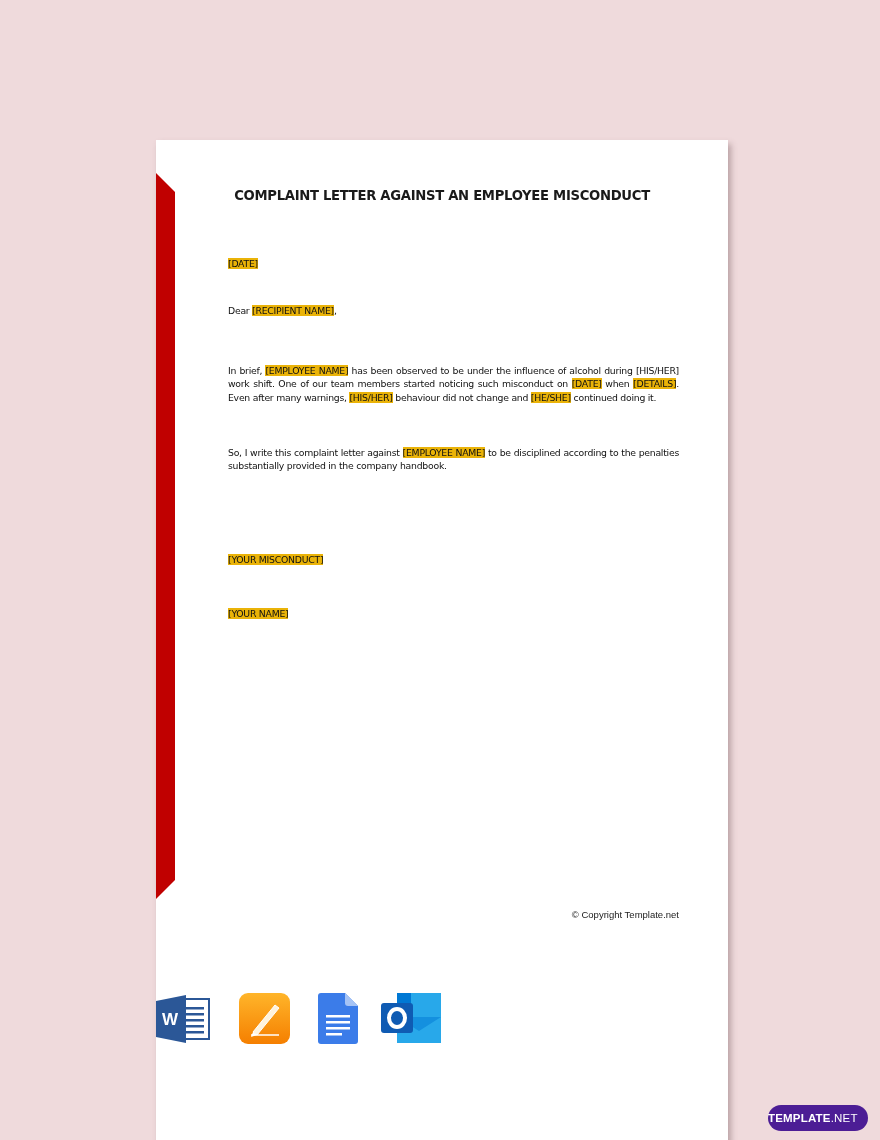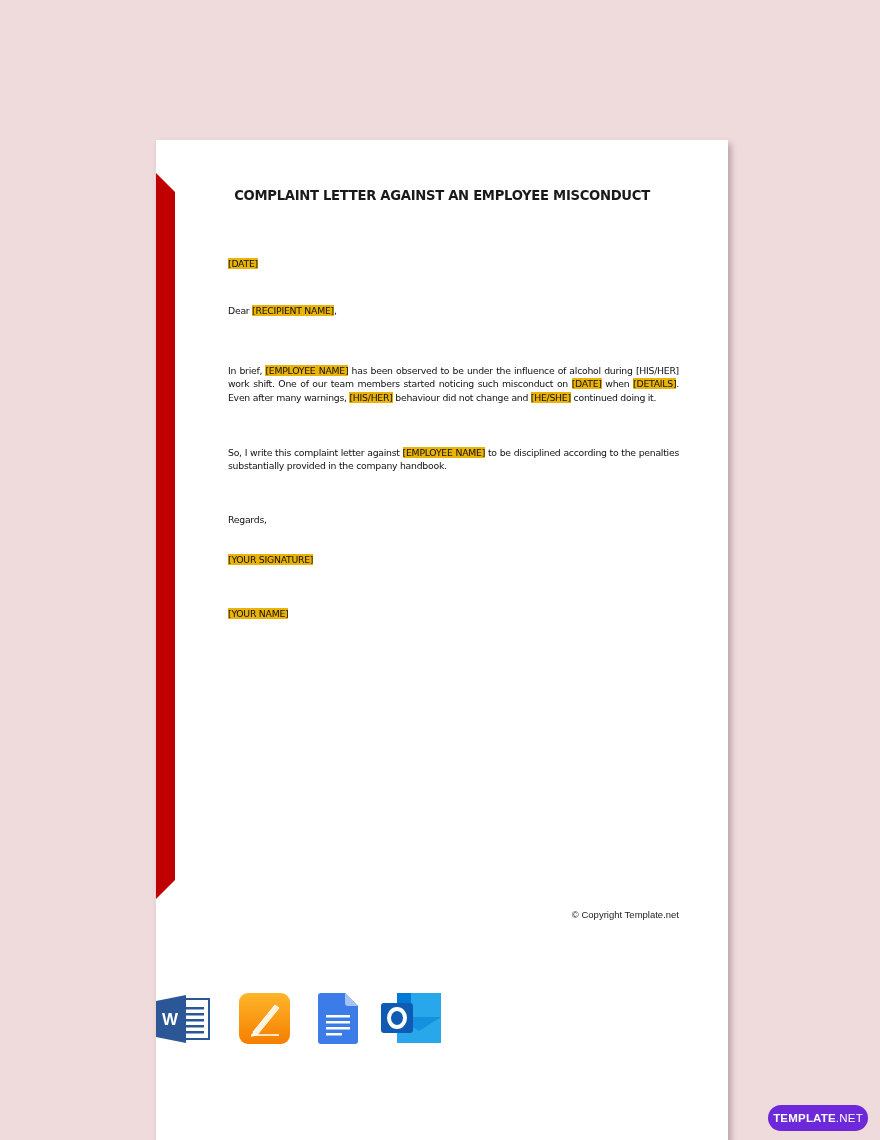--- a/index.html
+++ b/index.html
@@ -6,21 +6,21 @@
   body { width:880px; height:1140px; background:#efdadc; position:relative; overflow:hidden; font-family:"Liberation Sans", sans-serif; }
   .page { position:absolute; left:156px; top:140px; width:572px; height:1016px; background:#ffffff; box-shadow: 3px 4px 6px rgba(120,90,95,0.45); }
   .redbar { position:absolute; left:0; top:33px; width:19px; height:726px; background:#c00000;
     clip-path: polygon(0 0, 100% 19px, 100% 707px, 0 100%); }
   .title { position:absolute; left:0; width:572px; top:48px; text-align:center; font-family:"DejaVu Sans", sans-serif; font-weight:bold; font-size:13.2px; letter-spacing:-0.3px; color:#1a1a1a; }
   .body-text { position:absolute; left:72px; width:451px; font-family:"DejaVu Sans", sans-serif; font-size:9.3px; line-height:13.4px; color:#111; letter-spacing:-0.25px; }
   .para { position:absolute; left:72px; width:451px; text-align:justify; font-family:"DejaVu Sans", sans-serif; font-size:9.3px; line-height:13.4px; color:#111; letter-spacing:-0.25px; }
   .hl { background:#eab308; }
   .copyright { position:absolute; right:49px; top:769px; font-family:"Liberation Sans", sans-serif; font-size:9.5px; color:#222; }
   .icon { position:absolute; }
-  .watermark { position:absolute; left:768px; top:1105px; width:100px; height:26px; border-radius:13px; background:#6d28d9; color:#fff; font-family:"Liberation Sans", sans-serif; font-size:11.5px; line-height:26px; text-align:center; letter-spacing:0.2px; }
+  .watermark { position:absolute; left:768px; top:1105px; width:100px; height:26px; border-radius:13px; background:#4c1d95; color:#fff; font-family:"Liberation Sans", sans-serif; font-size:11.5px; line-height:26px; letter-spacing:0.2px; }
   .watermark b { font-weight:bold; }
   .watermark span.light { font-weight:normal; }
 </style>
 </head>
 <body>
 
 <div class="page">
   <div class="redbar"></div>
 
   <div class="title">COMPLAINT LETTER AGAINST AN EMPLOYEE MISCONDUCT</div>
@@ -36,24 +36,23 @@
 
   <div class="para" style="top:224px;">
     <span>In brief, </span><span class="hl">[EMPLOYEE NAME]</span><span> has been observed to be under the influence of alcohol during [HIS/HER] work shift. One of our team members started noticing such misconduct on </span><span class="hl">[DATE]</span><span> when </span><span class="hl">[DETAILS]</span><span>. Even after many warnings, </span><span class="hl">[HIS/HER]</span><span> behaviour did not change and </span><span class="hl">[HE/SHE]</span><span> continued doing it.</span>
   </div>
 
   <div class="para" style="top:278px;margin-top:28px;">
     <span>So, I write this complaint letter against </span><span class="hl">[EMPLOYEE NAME]</span><span> to be disciplined according to the penalties substantially provided in the company handbook.</span>
   </div>
 
 
-  <div class="body-text" style="top:373px;">Regards,</div>
 
   <div class="body-text" style="top:413px;">
-    <span class="hl">[YOUR SIGNATURE]</span>
+    <span class="hl">[YOUR MISCONDUCT]</span>
   </div>
 
   <div class="body-text" style="top:467px;">
     <span class="hl">[YOUR NAME]</span>
   </div>
 
   <div class="copyright">© Copyright Template.net</div>
 </div>
 
 <div class="icon" style="left:156px;top:995px;width:54px;height:48px;">

